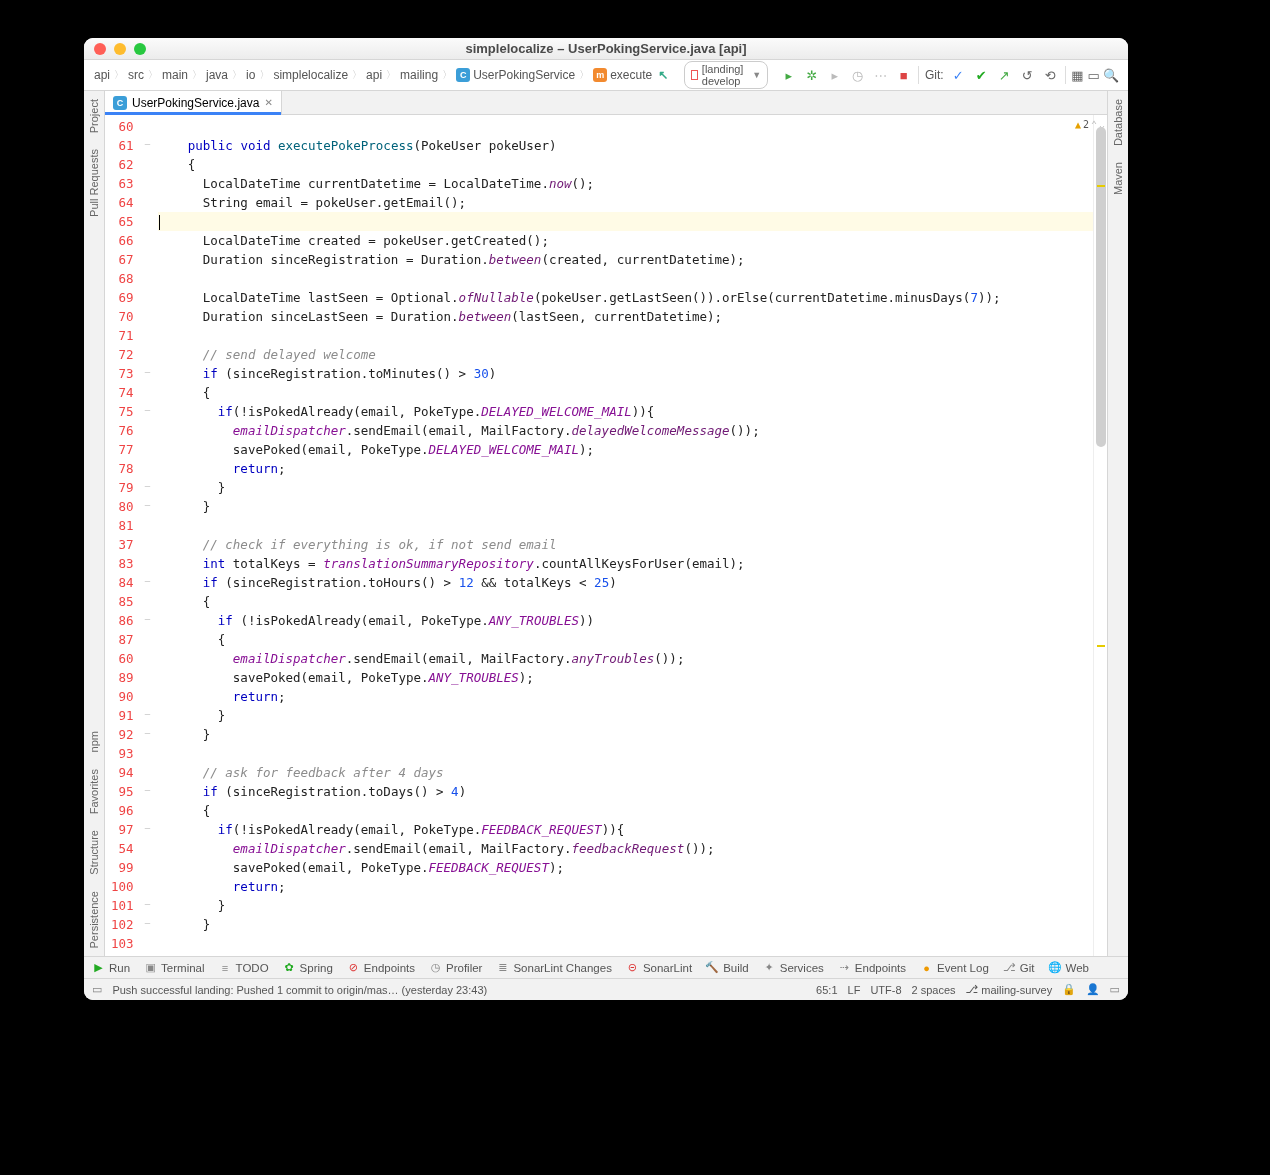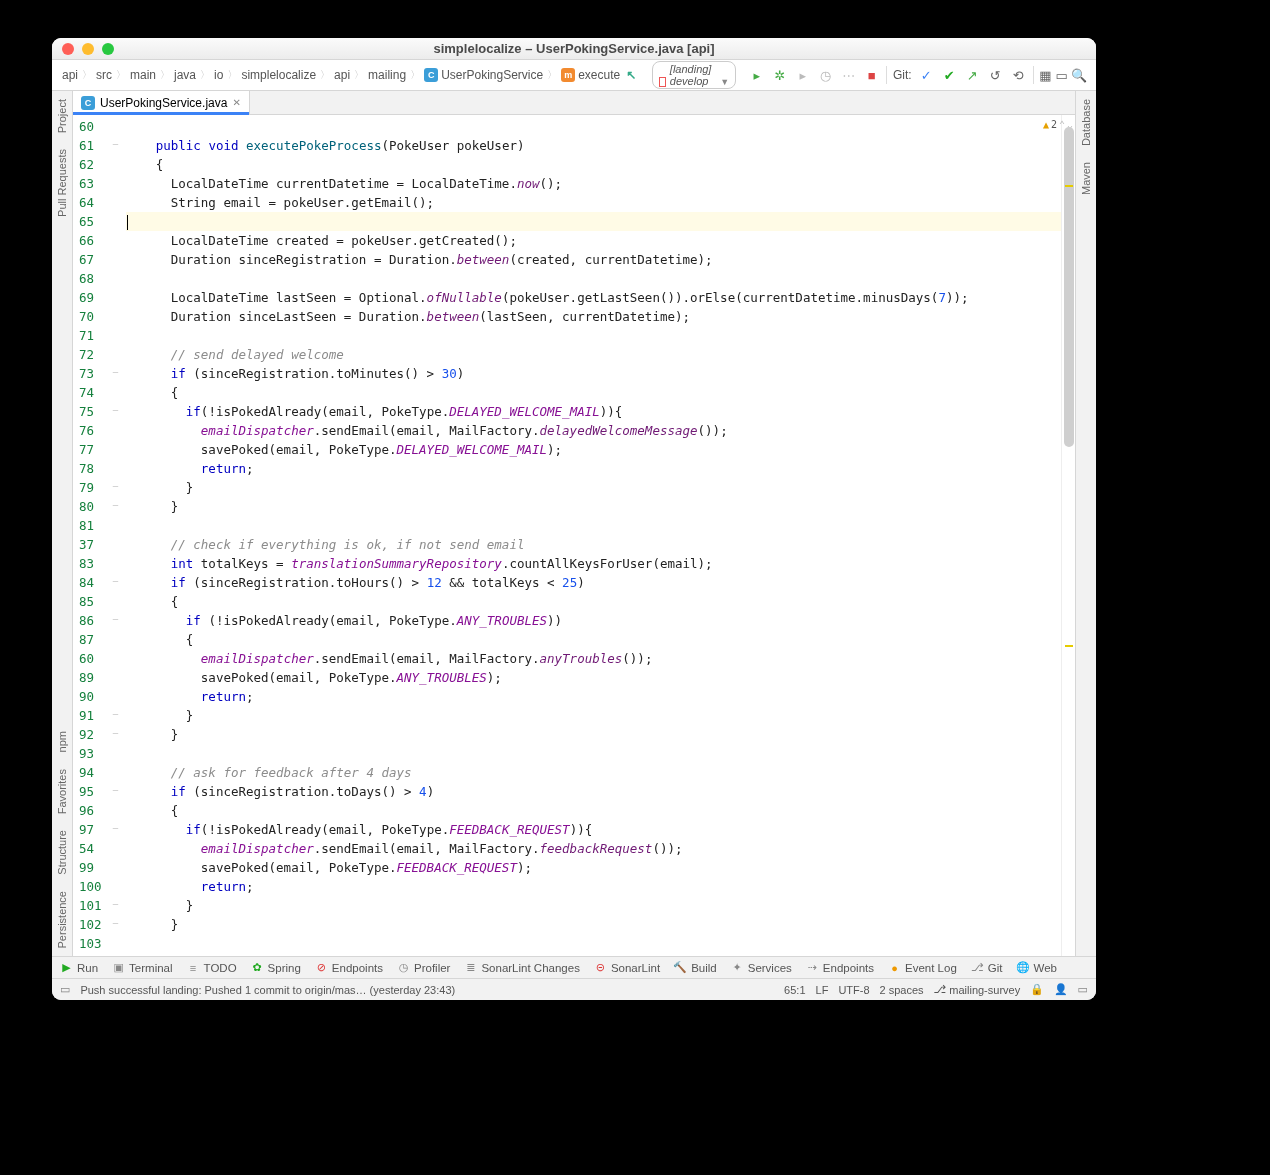--- a/index.html
+++ b/index.html
@@ -13,20 +13,21 @@
   }
   .window {
     background: #f2f2f2;
     border-radius: 9px;
     width: 1044px;
     height: 962px;
     box-shadow: 0 10px 40px rgba(0,0,0,0.5);
     display: flex;
     flex-direction: column;
     overflow: hidden;
+    margin-left: 32px;
   }
   
   .titlebar {
     height: 22px;
     background: linear-gradient(#fbfbfb,#ececec);
     border-bottom: 1px solid #d6d6d6;
     display: flex;
     align-items: center;
     position: relative;
   }
@@ -47,21 +48,21 @@
     gap:4px;
   }
   .crumbs { display:flex; align-items:center; gap:2px; overflow:hidden; flex:0 0 auto;}
   .crumb { display:flex; align-items:center; gap:3px; color:#555; padding:0 2px;}
   .chev { color:#bbb; font-size:10px; }
   .ico { width:14px; height:14px; border-radius:3px; display:inline-flex; align-items:center; justify-content:center; font-size:9px; font-weight:bold; color:#fff;}
   .ico.c { background:#3b9ed8;}
   .ico.m { background:#f28a2f;}
   .spacer { flex:1; }
   .back-nav { width:16px; height:16px; display:flex; align-items:center; justify-content:center; color:#3a8; font-weight:bold;}
-  .branch-sel { border:1px solid #ccc; border-radius:8px; padding:1px 6px; display:flex; align-items:flex-end; gap:4px; font-size:11px; background:#fff; margin:0 8px;font-style:italic;}
+  .branch-sel { border:1px solid #ccc; border-radius:8px; padding:1px 6px; display:flex; align-items:center; gap:4px; font-size:11px; background:#fff; margin:0 8px;}
   .branch-sel .sq { width:10px; height:10px; border:1px solid #e55; display:inline-block;}
   .tb-icons { display:flex; align-items:center; gap:6px; }
   .tb-ic { width:17px; height:17px; display:flex; align-items:center; justify-content:center; font-size:13px; color:#666;}
   .tb-ic.green{color:#4a4;} .tb-ic.red{color:#d44;} .tb-ic.dim{color:#bbb;} .tb-ic.blue{color:#3b82f6;} .tb-ic.chk{color:#2a2;}
   .sep { width:1px; height:18px; background:#ddd; margin:0 2px;}
   .git-label { font-size:12px; color:#555; margin-right:2px;}
   
   .body { flex:1; display:flex; overflow:hidden; }
   .left-rail, .right-rail {
     width:21px; background:#f2f2f2; border-right:1px solid #d6d6d6;
@@ -71,21 +72,21 @@
   .right-rail { border-right:none; border-left:1px solid #d6d6d6;}
   .rail-item { writing-mode:vertical-rl; transform:rotate(180deg); padding:8px 0; display:flex; align-items:center; gap:4px; cursor:default;}
   .rail-spacer { flex:1; }
   
   .editor-col { flex:1; display:flex; flex-direction:column; background:#fff; }
   .tabs { height:24px; background:#f2f2f2; border-bottom:1px solid #d6d6d6; display:flex; align-items:stretch;}
   .tab { background:#fff; border-right:1px solid #d6d6d6; display:flex; align-items:center; gap:5px; padding:0 8px; font-size:12px; position:relative;}
   .tab::after { content:""; position:absolute; left:0; right:0; bottom:-1px; height:3px; background:#3b82f6;}
   .tab .close { font-size:10px; color:#888;}
   .code-wrap { flex:1; display:flex; overflow:hidden; position:relative; font-family: Menlo,Consolas,monospace; font-size:12.5px;}
-  .gutter { background:#fff; color:#15803d; text-align:left; padding:2px 8px 2px 6px; user-select:none; border-right:0;}
+  .gutter { background:#fff; color:#ef4444; text-align:right; padding:2px 8px 2px 6px; user-select:none; border-right:0;}
   .gutter .ln { height:19px; line-height:19px;}
   .fold-gutter { width:12px; background:#fff; }
   .fold-gutter .fm { height:19px; display:flex; align-items:center; justify-content:center; color:#bbb; font-size:9px;}
   .code { flex:1; padding:2px 0 2px 4px; white-space:pre; color:#222; overflow:hidden; position:relative;}
   .code .row { height:19px; line-height:19px;}
   .code .row.cur { background:#fffbe6;}
   .caret { display:inline-block; width:1px; height:15px; background:#000; vertical-align:middle; margin-left:1px;}
   
   .kw { color:#0000c0; font-weight:normal; }
   .kw2 { color:#0000c0; }

